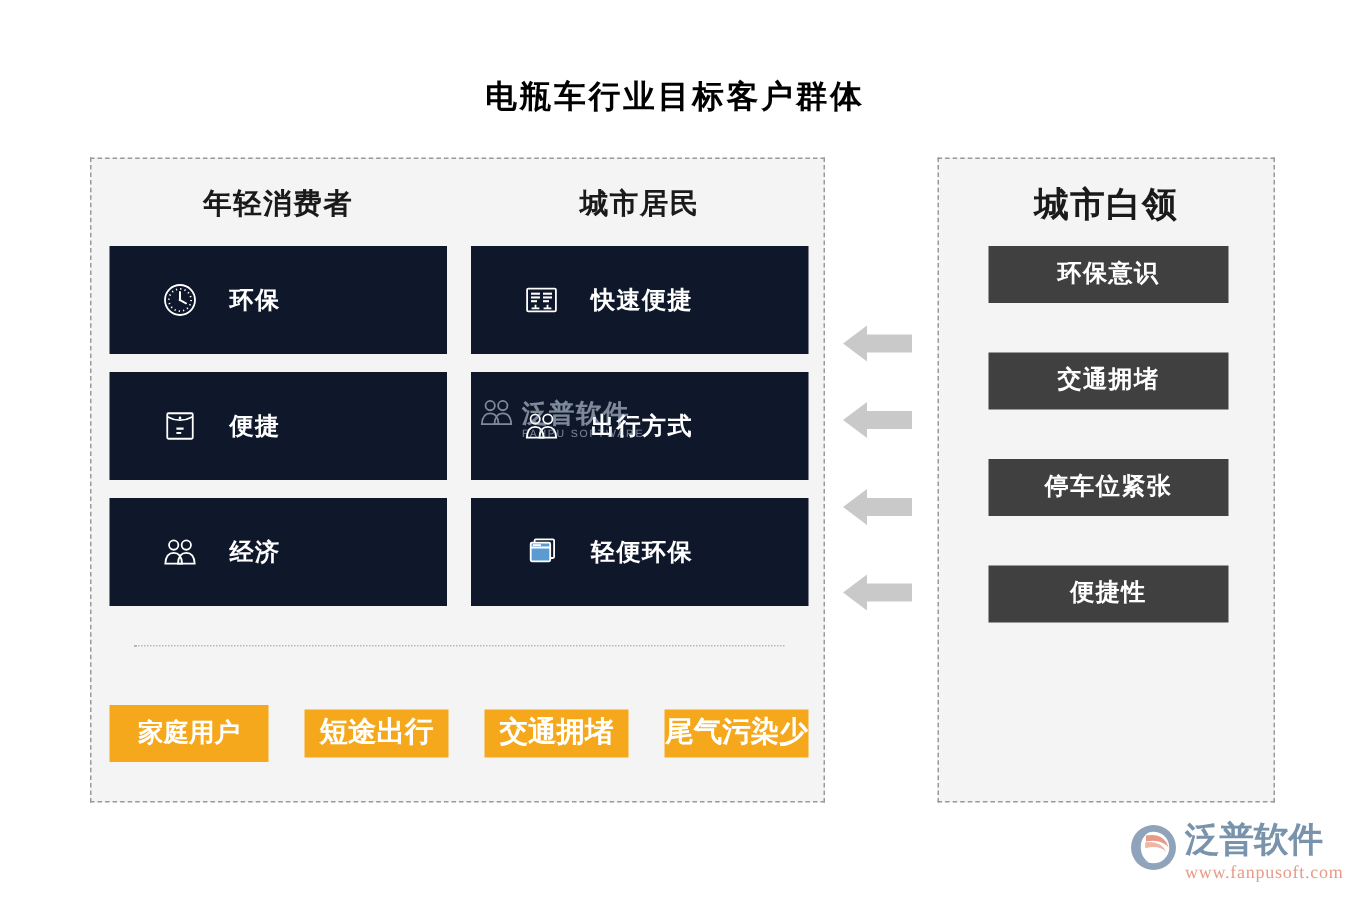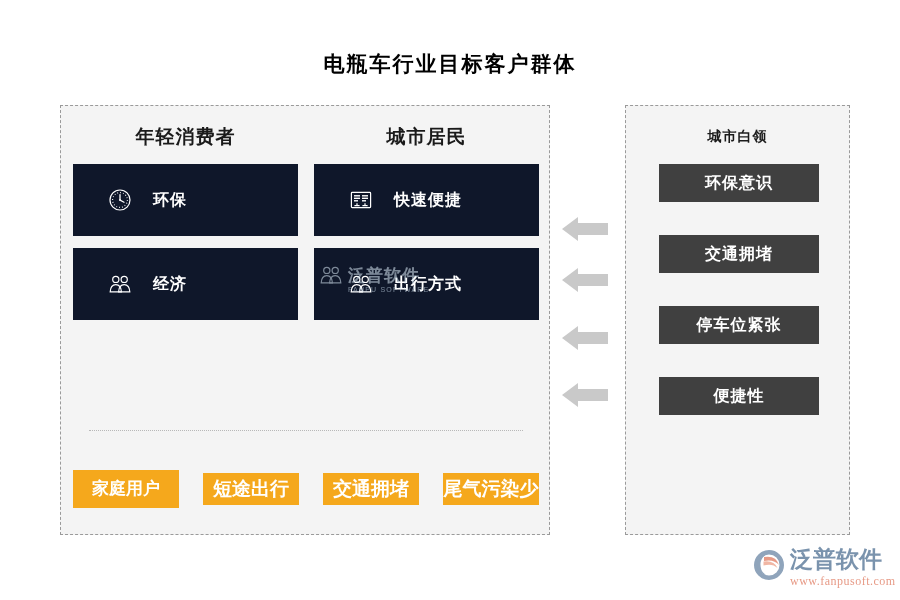--- a/index.html
+++ b/index.html
@@ -143,21 +143,21 @@
   }
 
   
   .right-header {
     position: absolute;
     left: 0;
     top: 10px;
     width: 100%;
     text-align: center;
     font-family: "Liberation Serif", "DejaVu Serif", serif;
-    font-size: 14px;
+    font-size: 23px;
     font-weight: bold;
     color: #1a1a1a;
     letter-spacing: 1px;
     height: 42px;
     line-height: 42px;
   }
   .right-list {
     position: absolute;
     left: 33px;
     top: 58px;
@@ -264,20 +264,32 @@
           <svg viewBox="0 0 26 26" width="26" height="26" fill="none" stroke="#ffffff" stroke-width="1.2">
             <circle cx="13" cy="13" r="10"></circle>
             <circle cx="13" cy="13" r="7.4" stroke-dasharray="0.8 2.1"></circle>
             <path d="M13 7.6 L13 13 L17 15.2" stroke-width="1.3" stroke-linecap="round"></path>
             <circle cx="13" cy="13" r="0.9" fill="#ffffff" stroke="none"></circle>
           </svg>
         </span>
         <span class="card-label">环保</span>
       </div>
 
+      <div class="blue-card">
+        <span class="card-icon">
+          <svg viewBox="0 0 26 26" width="26" height="26" fill="none" stroke="#ffffff" stroke-width="1.2">
+            <rect x="4.5" y="4.5" width="17" height="17" rx="0.8"></rect>
+            <path d="M4.5 6.8 Q13 11.4 21.5 6.8"></path>
+            <rect x="10.6" y="14" width="4.8" height="1.5" fill="#ffffff" stroke="none"></rect>
+            <rect x="10.6" y="17" width="3.2" height="1.3" fill="#ffffff" stroke="none"></rect>
+            <circle cx="13" cy="7.6" r="0.9" fill="#ffffff" stroke="none"></circle>
+          </svg>
+        </span>
+        <span class="card-label">便捷</span>
+      </div>
 
       <div class="blue-card">
         <span class="card-icon">
           <svg viewBox="0 0 26 26" width="26" height="26" fill="none" stroke="#ffffff" stroke-width="1.2">
             <circle cx="8.8" cy="8.4" r="3.1"></circle>
             <circle cx="17.2" cy="8.4" r="3.1"></circle>
             <path d="M3.2 20.8 Q3.6 13.6 8.8 13.6 Q14 13.6 14.4 20.8 Z"></path>
             <path d="M11.6 20.8 Q12 13.6 17.2 13.6 Q22.4 13.6 22.8 20.8 Z"></path>
           </svg>
         </span>
@@ -310,20 +322,31 @@
           <svg viewBox="0 0 26 26" width="26" height="26" fill="none" stroke="#ffffff" stroke-width="1.2">
             <circle cx="8.8" cy="8.4" r="3.1"></circle>
             <circle cx="17.2" cy="8.4" r="3.1"></circle>
             <path d="M3.2 20.8 Q3.6 13.6 8.8 13.6 Q14 13.6 14.4 20.8 Z"></path>
             <path d="M11.6 20.8 Q12 13.6 17.2 13.6 Q22.4 13.6 22.8 20.8 Z"></path>
           </svg>
         </span>
         <span class="card-label">出行方式</span>
       </div>
 
+      <div class="blue-card">
+        <span class="card-icon">
+          <svg viewBox="0 0 26 26" width="26" height="26" fill="none" stroke="#ffffff" stroke-width="1.2">
+            <rect x="8.4" y="4.6" width="13" height="12.4" rx="0.8"></rect>
+            <rect x="5.8" y="6.8" width="13" height="12.4" rx="0.8" fill="#5b9bd1"></rect>
+            <path d="M5.8 10 L18.8 10"></path>
+            <rect x="7.2" y="7.8" width="5.4" height="1.2" fill="#ffffff" stroke="none"></rect>
+          </svg>
+        </span>
+        <span class="card-label">轻便环保</span>
+      </div>
     </div>
   </div>
 
   <div class="divider"></div>
 
   <div class="tag-row">
     <div class="tag tag-primary">家庭用户</div>
     <div class="tag tag-secondary">短途出行</div>
     <div class="tag tag-secondary">交通拥堵</div>
     <div class="tag tag-secondary">尾气污染少</div>

